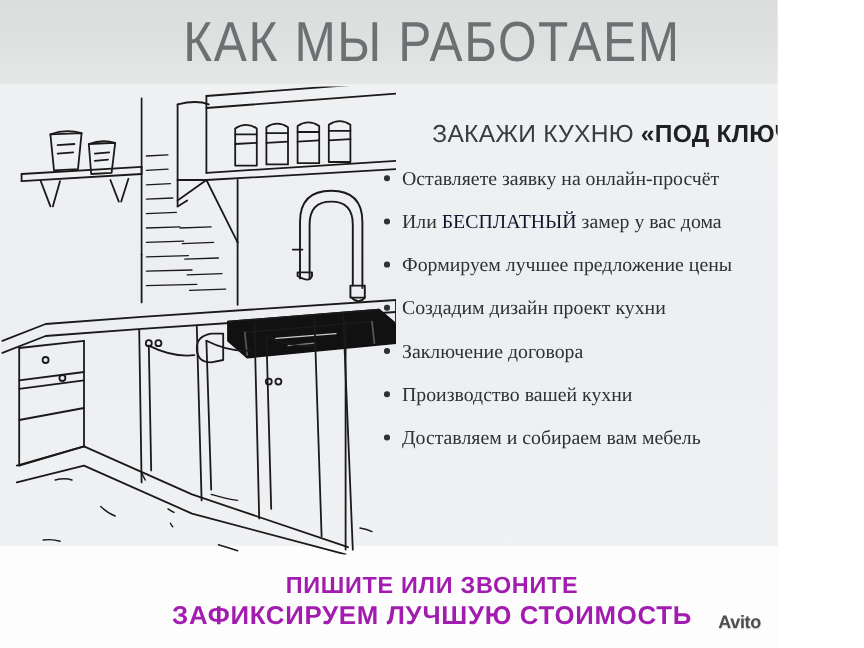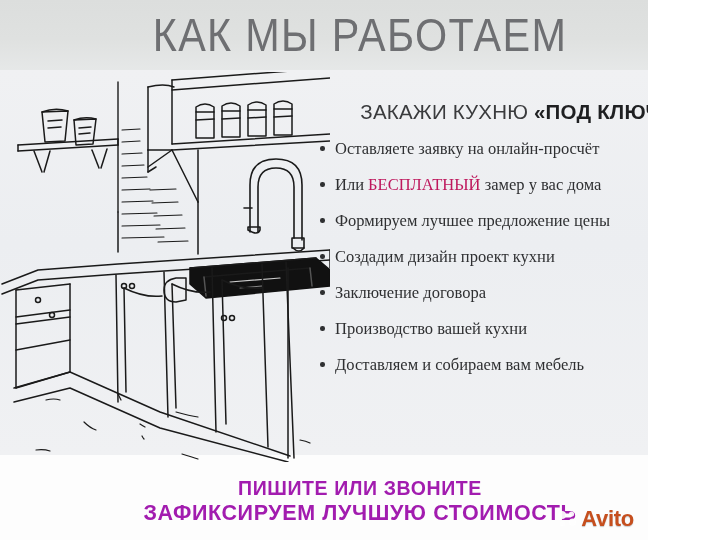--- a/index.html
+++ b/index.html
@@ -113,21 +113,21 @@
   ul.bullets li:last-child { margin-bottom: 0; }
   ul.bullets li .dot {
     position: absolute;
     left: 2px;
     top: 7px;
     width: 4.5px;
     height: 4.5px;
     border-radius: 50%;
     background: #2f3032;
   }
-  .hl-red { color: #be185d; }
+  .hl-red { color: #0f172a; }
 
   
   .footer {
     position: absolute;
     left: 0;
     top: 476px;
     width: 720px;
     text-align: center;
     color: #a21caf;
     font-weight: 700;
@@ -148,23 +148,23 @@
   .watermark {
     position: absolute;
     right: 14px;
     bottom: 12px;
     display: flex;
     align-items: center;
     gap: 4px;
     opacity: 0.92;
   }
   .watermark .wm-text {
-    font-size: 22px;
+    font-size: 15px;
     font-weight: 700;
-    color: #c2410c;
+    color: #404040;
     letter-spacing: -0.3px;
     text-shadow: 0 1px 1px rgba(120,125,130,0.45);
     line-height: 19px;
   }
   .watermark svg { display: block; }
 </style>
 </head>
 <body>
 
 <div id="poster">

